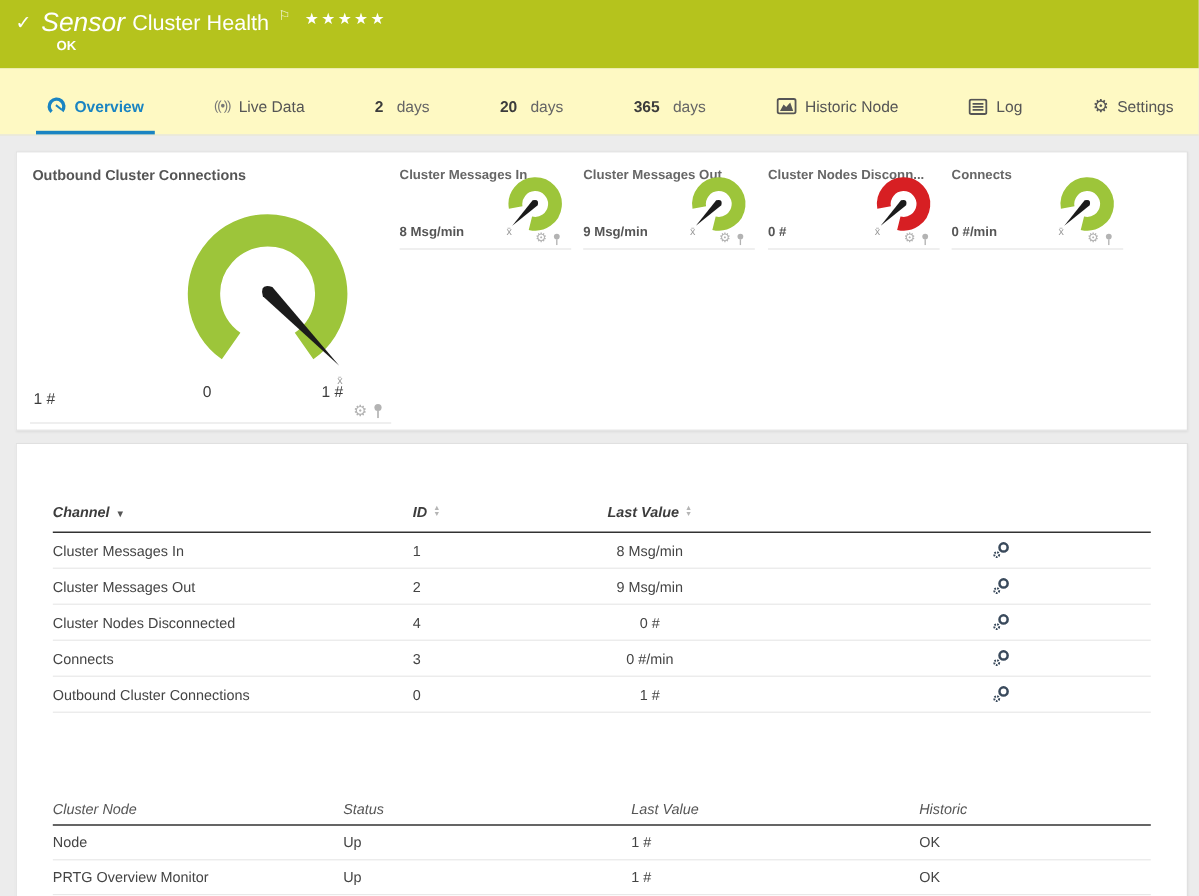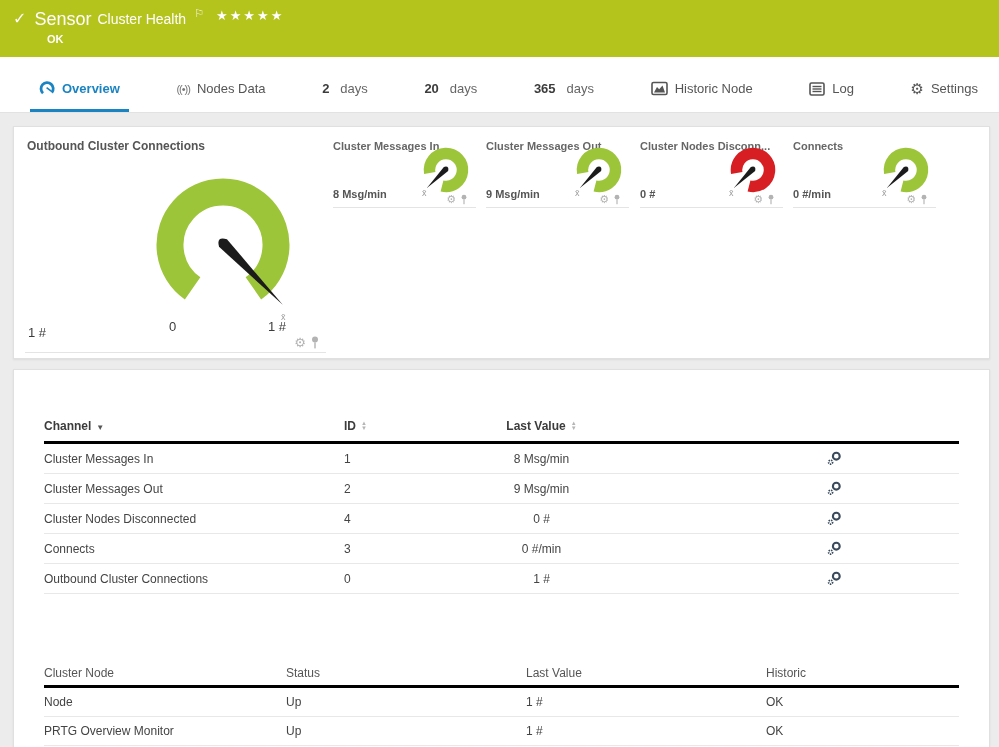--- a/index.html
+++ b/index.html
@@ -3,28 +3,28 @@
 <meta charset="utf-8">
 <style>
   * { margin:0; padding:0; box-sizing:border-box; }
   html,body { width:999px; height:747px; overflow:hidden; background:#ececec;
     font-family:"Liberation Sans","DejaVu Sans",sans-serif; }
 
   
   .hdr { height:57px; background:#b5c31d; color:#fff; padding:7px 0 0 13px; }
   .hdr-row1 { display:flex; align-items:flex-start; }
   .hdr-check { font-size:16px; font-weight:bold; margin:2px 8px 0 0; }
-  .hdr-sensor { font-size:18px; margin-right:6px; line-height:24px; }
-  .hdr-title { font-size:14px; line-height:24px; }
+  .hdr-sensor { font-style:italic; font-size:22px; margin-right:6px; line-height:24px; }
+  .hdr-title { font-size:18px; line-height:24px; }
   .hdr-flag { font-size:11px; opacity:.85; margin:0 0 0 8px; }
   .hdr-stars { font-size:13px; letter-spacing:2px; margin-left:12px; margin-top:1px; }
   .hdr-status { font-size:11px; font-weight:bold; margin:2px 0 0 34px; }
 
   
-  .tabbar { height:56px; background:#ffffff; border-bottom:1px solid #e2e2e2;
+  .tabbar { height:56px; background:#fef9c3; border-bottom:1px solid #e2e2e2;
     display:flex; align-items:flex-end; justify-content:space-between;
     padding:0 12px 0 30px; }
   .tab { display:flex; align-items:center; gap:7px; padding:0 9px 13px 9px;
     font-size:13px; color:#555; border-bottom:3px solid transparent; cursor:pointer;
     white-space:nowrap; }
   .tab.active { color:#1a84c2; font-weight:bold; border-bottom-color:#1a84c2; }
   .tab .num { font-weight:bold; color:#3c3c3c; margin-right:4px; }
   .tab .unit { color:#666; }
   .tab svg { display:block; }
   .livedata-glyph { font-size:11px; color:#777; letter-spacing:-1px; }
@@ -57,21 +57,21 @@
   .mini-gauge .gp-icons { right:8px; bottom:2px; }
   .mini-gauge .gear-glyph { font-size:11px; }
   .needle { fill:#1b1b1b; }
   .avg-mark { fill:#9a9a9a; font-size:9px; }
 
   
   .tbl { position:absolute; left:30px; right:30px; font-size:12px; color:#444; }
   .tbl-channels { top:40px; }
   .tbl-nodes { top:290px; }
   .trow { display:flex; align-items:center; height:30px; border-bottom:1px solid #e8e8e8; }
-  .trow.head { height:34px; border-bottom:3px solid #000000; font-weight:bold; color:#3c3c3c; }
+  .trow.head { height:34px; border-bottom:1px solid #000000; font-weight:bold; color:#3c3c3c;font-style:italic; }
   .tbl-nodes .trow { height:29px; }
   .tbl-nodes .trow.head { height:28px; font-weight:normal; color:#555; }
   .c-channel { width:300px; } .c-id { width:90px; } .c-val { width:215px; text-align:center; }
   .c-spacer { width:170px; } .c-zoom { width:30px; display:flex; justify-content:center; }
   .n-node { width:242px; } .n-status { width:240px; } .n-val { width:240px; } .n-msg { flex:1; }
   .sort-wrap { display:inline-flex; flex-direction:column; vertical-align:middle;
     margin-left:5px; line-height:5px; }
   .sort-wrap span { font-size:6px; color:#b5b5b5; }
   .sort-down { font-size:8px; color:#555; margin-left:5px; }
   .zoom-ic { cursor:pointer; }
@@ -93,21 +93,21 @@
 <div class="tabbar">
   <div class="tab active">
     <svg width="16" height="16" viewBox="0 0 16 16">
       <path d="M4.0,13.2 A6.1,6.1 0 1 1 12.8,12.6" fill="none" stroke="#1a84c2" stroke-width="2.8"></path>
       <line x1="7.6" y1="7.6" x2="12.2" y2="11.2" stroke="#1a84c2" stroke-width="1.6"></line>
     </svg>
     <span>Overview</span>
   </div>
   <div class="tab">
     <span class="livedata-glyph">((•))</span>
-    <span>Nodes Data</span>
+    <span>Live Data</span>
   </div>
   <div class="tab">
     <span class="num">2</span>
     <span class="unit">days</span>
   </div>
   <div class="tab">
     <span class="num">20</span>
     <span class="unit">days</span>
   </div>
   <div class="tab">

